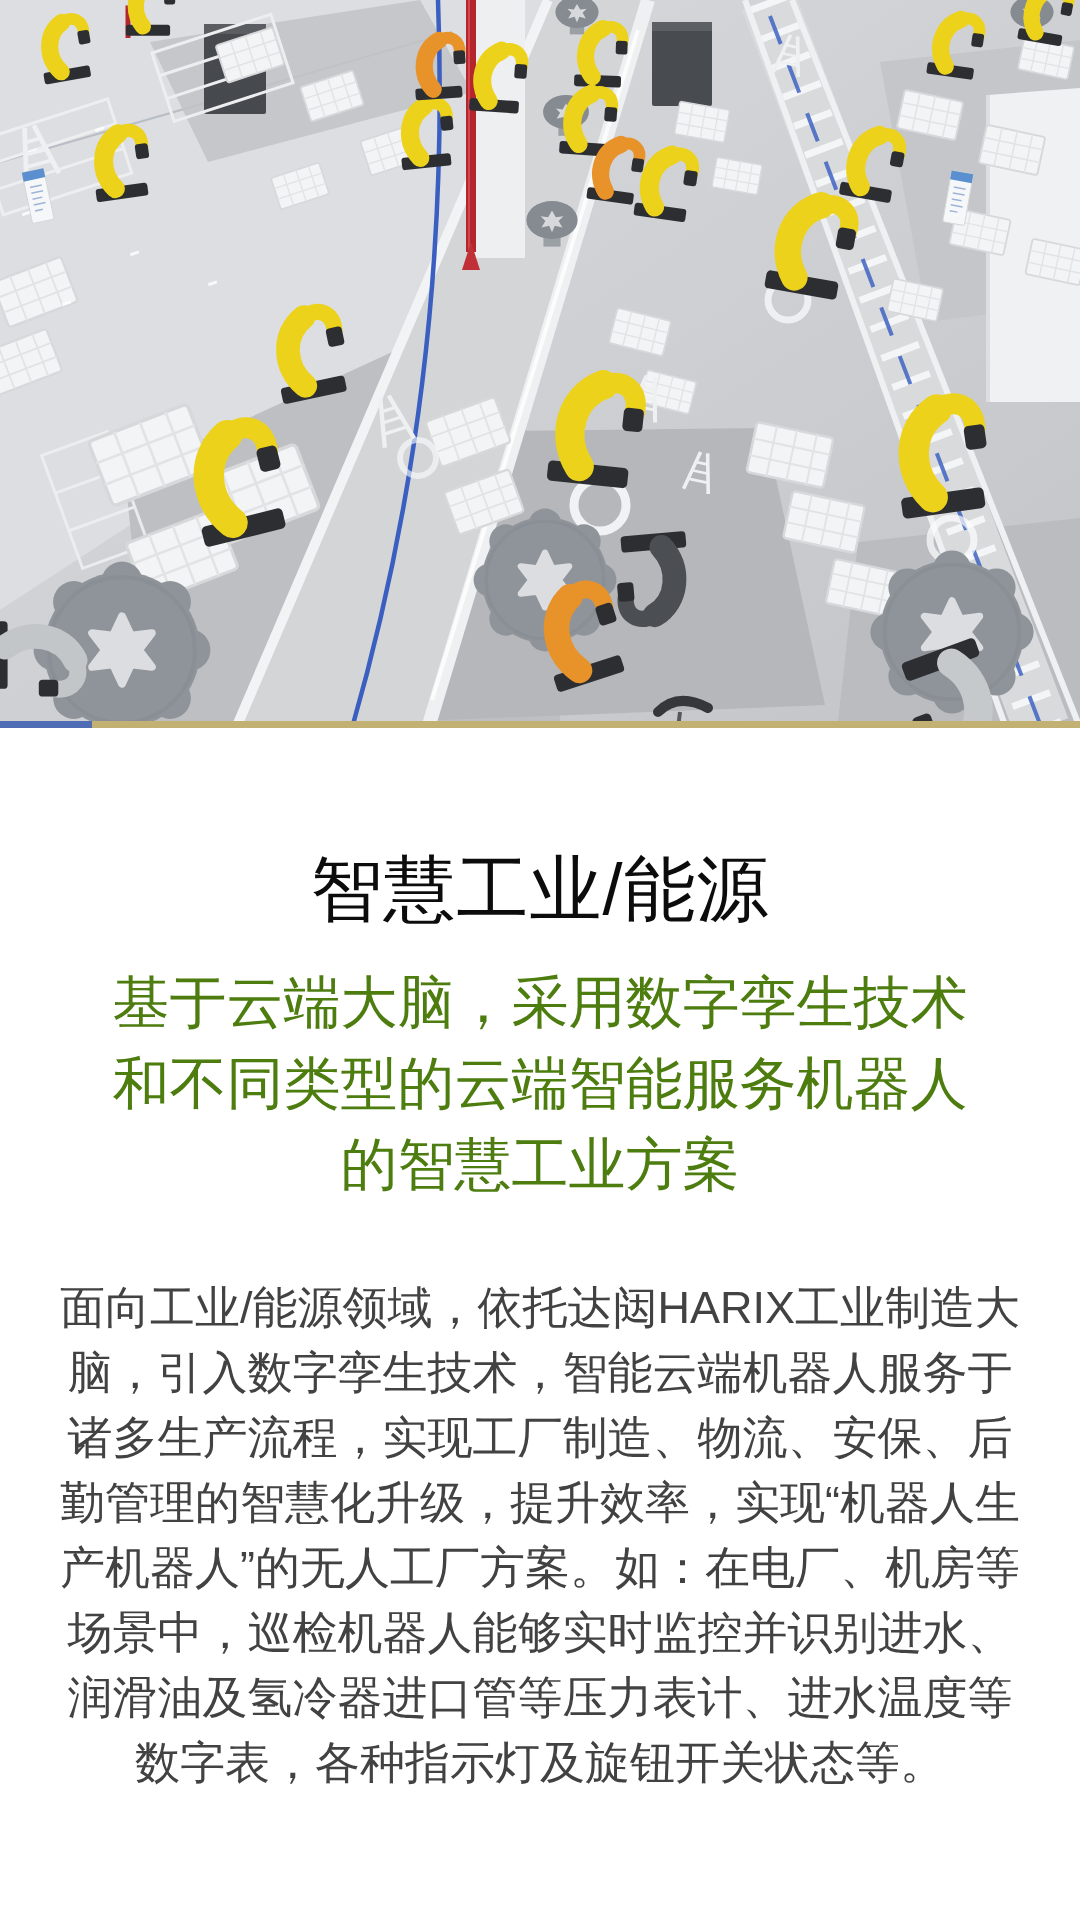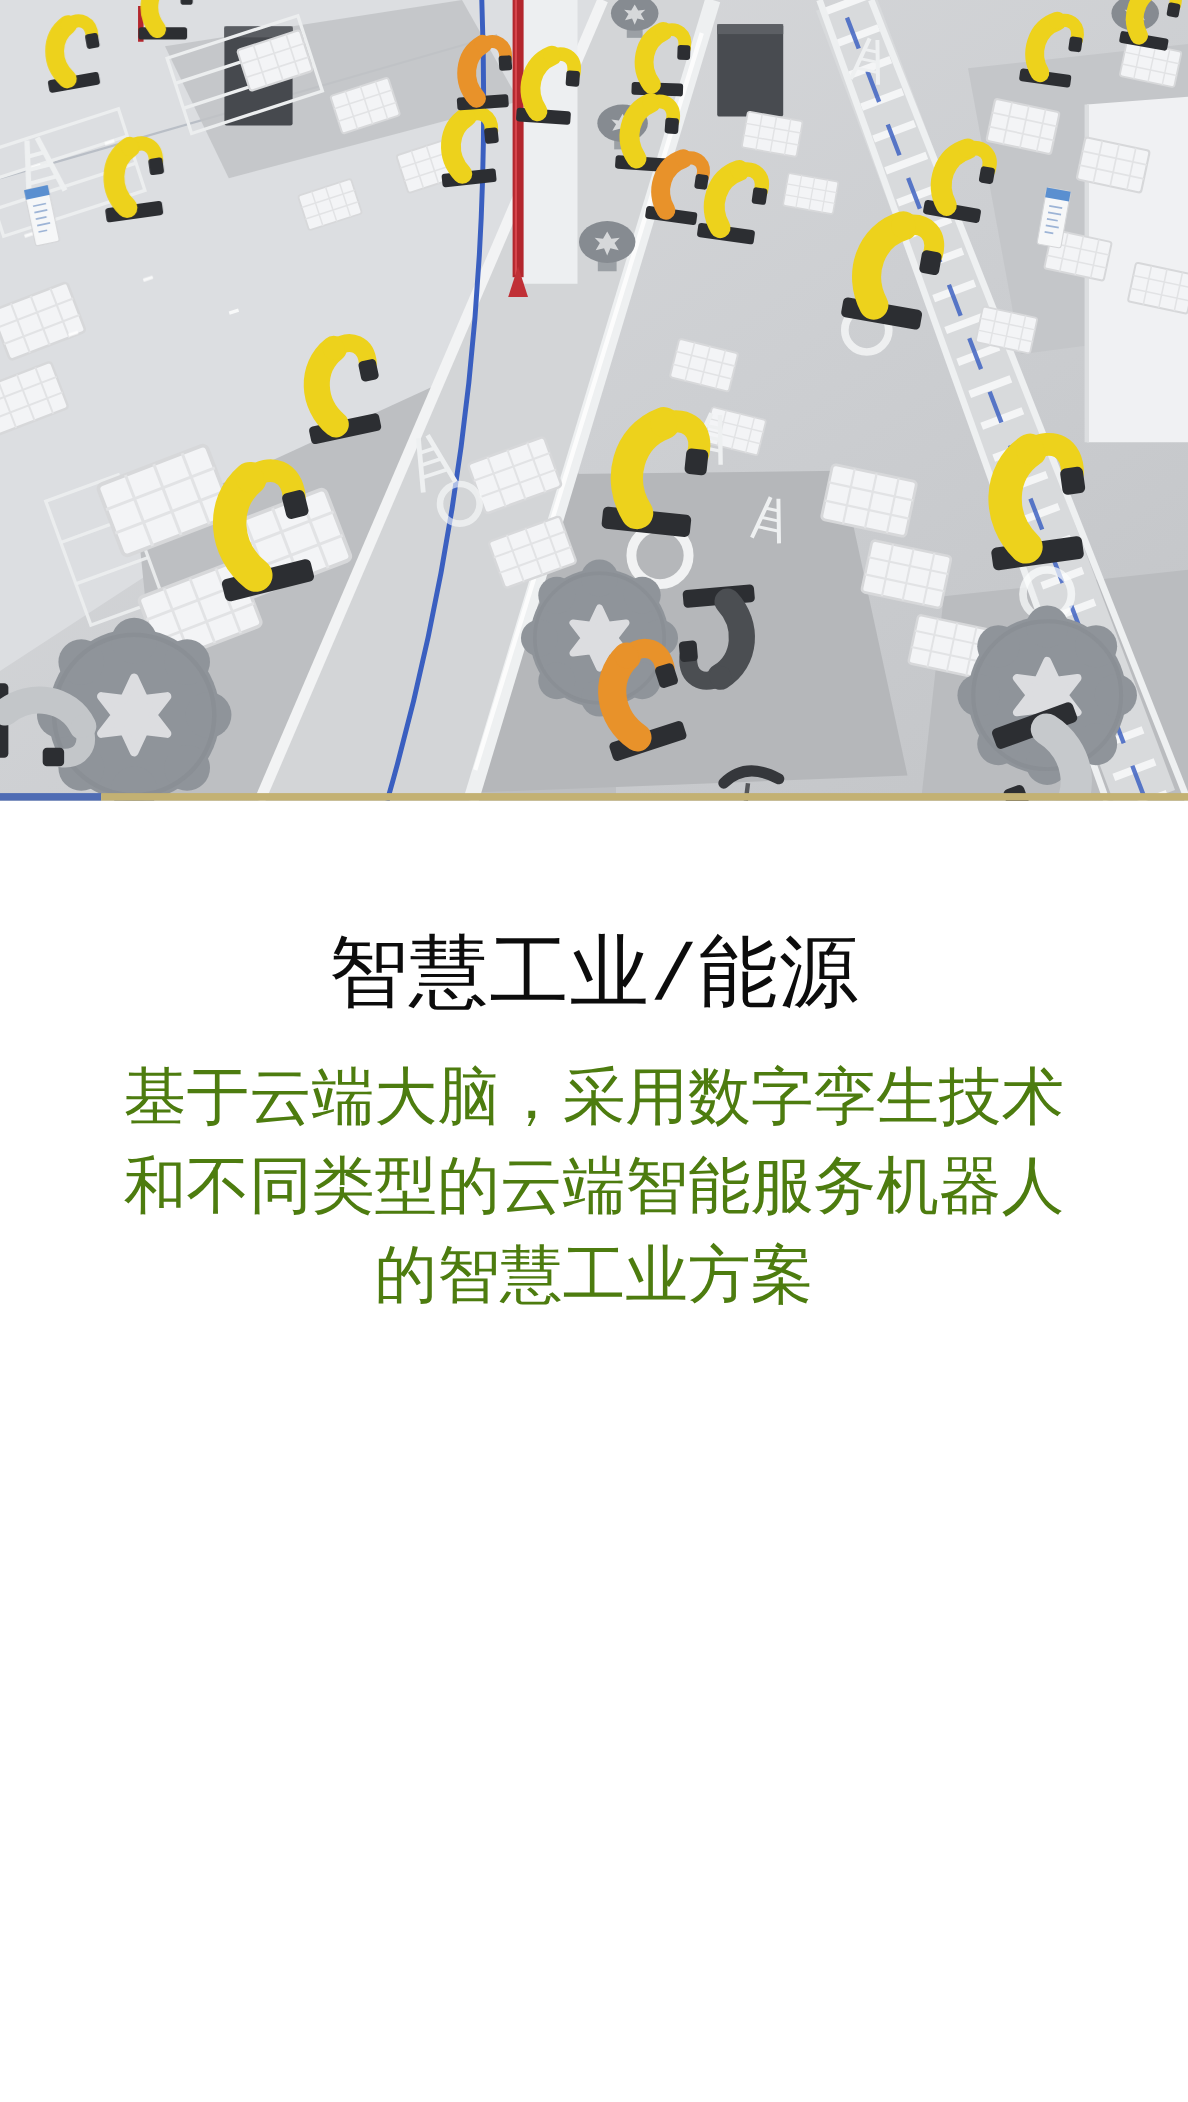--- a/index.html
+++ b/index.html
@@ -6,21 +6,21 @@
   body{
     width:1080px;height:1911px;overflow:hidden;position:relative;
     font-family:"Liberation Sans","DejaVu Sans",sans-serif;
     -webkit-font-smoothing:antialiased;
   }
   .hero{
     width:1080px;height:728px;overflow:hidden;position:relative;background:#cfd1d4;
   }
   .hero svg{display:block;width:1080px;height:728px;}
   .content{
-    width:1080px;box-sizing:border-box;padding:0 56px;text-align:center;font-family:Liberation Mono, monospace;
+    width:1080px;box-sizing:border-box;padding:0 56px;text-align:center;
   }
   .title{
     margin:116px auto 0;font-size:72px;line-height:1.25;font-weight:500;
     color:#0c0c0c;letter-spacing:1px;
   }
   .subtitle{
     max-width:905px;margin:28px auto 0;font-size:57px;line-height:81px;
     font-weight:400;color:#4d7c0f;
   }
   .bodytext{
@@ -227,13 +227,14 @@
     </g>
 
     <rect x="0" y="721" width="92" height="7" fill="#4f6cb4"></rect>
     <rect x="92" y="721" width="988" height="7" fill="#c3b173"></rect>
   </svg>
 </div>
 
 <main class="content">
   <h1 class="title">智慧工业/能源</h1>
   <p class="subtitle">基于云端大脑，采用数字孪生技术和不同类型的云端智能服务机器人的智慧工业方案</p>
+  <p class="bodytext">面向工业/能源领域，依托达闼HARIX工业制造大脑，引入数字孪生技术，智能云端机器人服务于诸多生产流程，实现工厂制造、物流、安保、后勤管理的智慧化升级，提升效率，实现“机器人生产机器人”的无人工厂方案。如：在电厂、机房等场景中，巡检机器人能够实时监控并识别进水、润滑油及氢冷器进口管等压力表计、进水温度等数字表，各种指示灯及旋钮开关状态等。</p>
 </main>
 
 </body></html>

